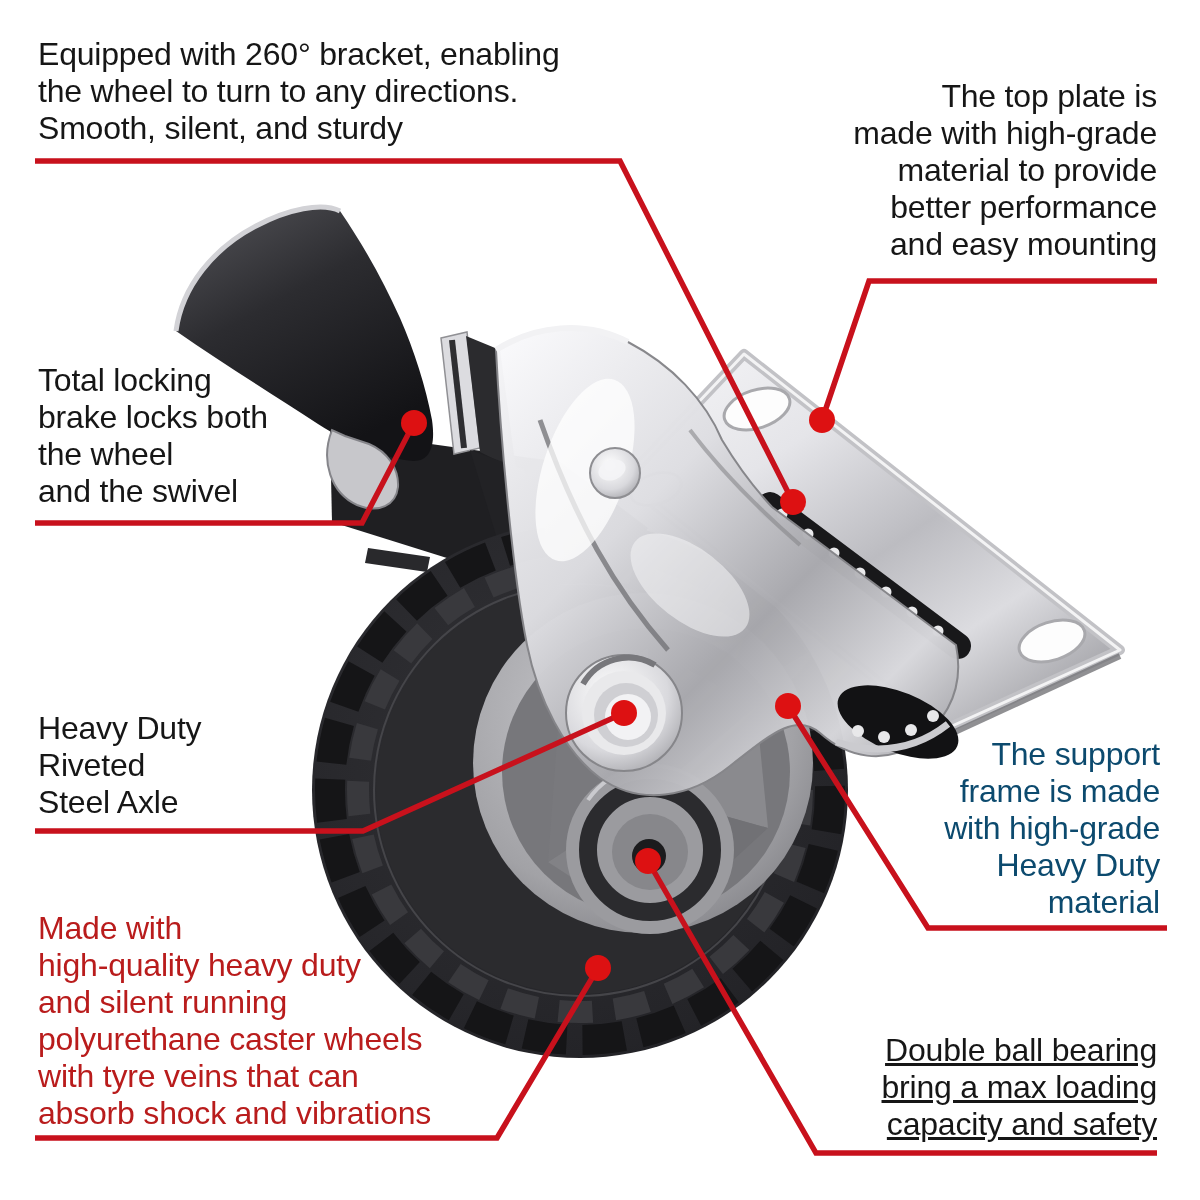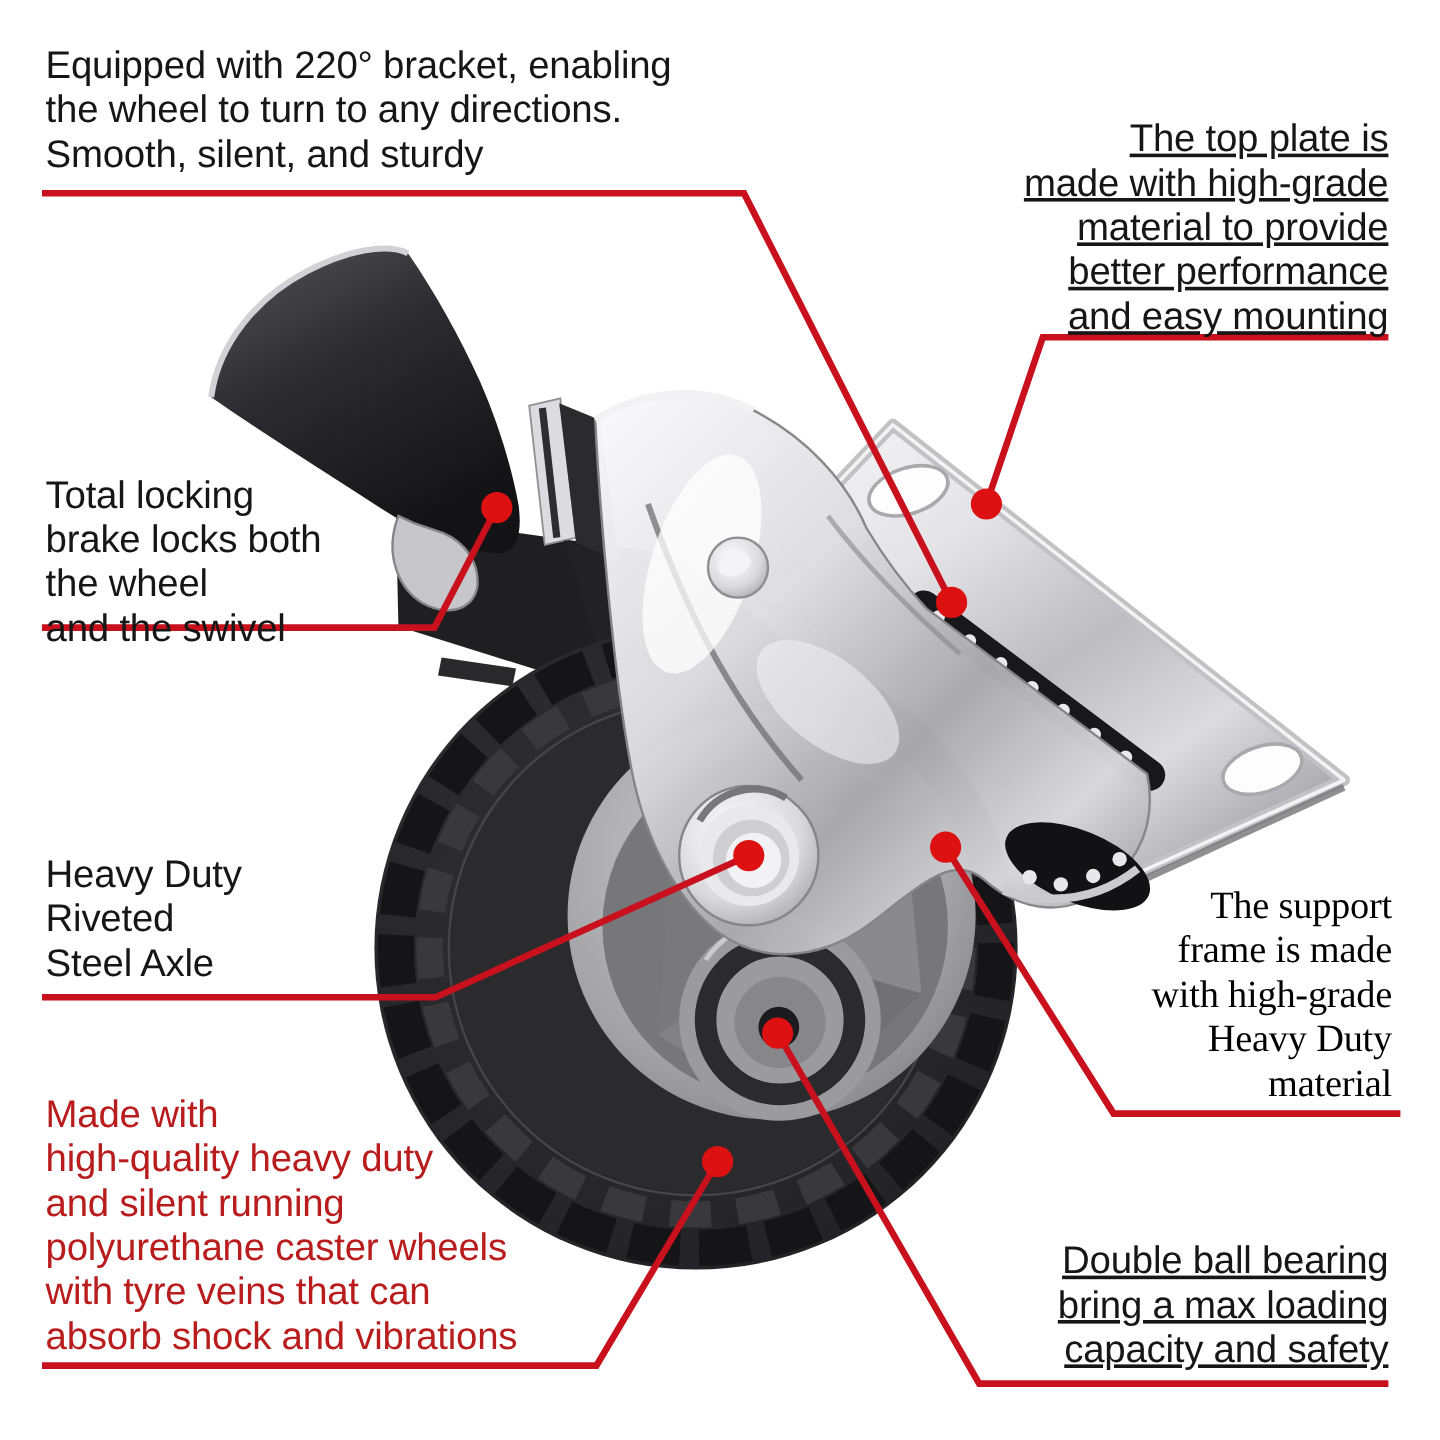--- a/index.html
+++ b/index.html
@@ -10,22 +10,22 @@
   }
   #art{position:absolute;left:0;top:0;width:1200px;height:1200px;}
   .annotation{
     position:absolute;
     font-size:32px;line-height:37px;letter-spacing:-0.2px;
     color:#161616;white-space:pre-line;
   }
   .a-left{text-align:left;}
   .a-right{text-align:right;}
   #ann-bracket   {left:38px;  top:36px;}
-  #ann-top-plate {right:43px; top:97px;text-decoration:underline;}
-  #ann-brake     {left:38px;  top:362px;margin-top:32px;}
+  #ann-top-plate {right:43px; top:78px;}
+  #ann-brake     {left:38px;  top:362px;}
   #ann-axle      {left:38px;  top:710px;}
   #ann-support   {right:40px; top:736px;}
   #ann-wheel     {left:38px;  top:910px;}
   #ann-bearing   {right:43px; top:1032px;text-decoration:underline;}
   .callout-line{fill:none;stroke:#c8111c;stroke-width:5.5;}
   .callout-dot{fill:#dd1112;}
 </style>
 </head>
 <body style="background: rgb(255, 255, 255);">
 
@@ -171,40 +171,40 @@
     <circle class="callout-dot" cx="793" cy="502" r="13" fill="#dd1112"></circle>
     <circle class="callout-dot" cx="822" cy="420" r="13" fill="#dd1112"></circle>
     <circle class="callout-dot" cx="414" cy="423" r="13" fill="#dd1112"></circle>
     <circle class="callout-dot" cx="624" cy="713" r="13" fill="#dd1112"></circle>
     <circle class="callout-dot" cx="788" cy="706" r="13" fill="#dd1112"></circle>
     <circle class="callout-dot" cx="598" cy="968" r="13" fill="#dd1112"></circle>
     <circle class="callout-dot" cx="648" cy="861" r="13" fill="#dd1112"></circle>
   </g>
 </svg>
 
-<div id="ann-bracket" class="annotation a-left" style="color: rgb(22, 22, 22);">Equipped with 220° bracket, enabling
+<div id="ann-bracket" class="annotation a-left" style="color: rgb(22, 22, 22);">Equipped with 260° bracket, enabling
 the wheel to turn to any directions.
 Smooth, silent, and sturdy</div>
 
 <div id="ann-top-plate" class="annotation a-right" style="color: rgb(22, 22, 22);">The top plate is
 made with high-grade
 material to provide
 better performance
 and easy mounting</div>
 
 <div id="ann-brake" class="annotation a-left" style="color: rgb(22, 22, 22);">Total locking
 brake locks both
 the wheel
 and the swivel</div>
 
 <div id="ann-axle" class="annotation a-left" style="color: rgb(22, 22, 22);">Heavy Duty
 Riveted
 Steel Axle</div>
 
-<div id="ann-support" class="annotation a-right" style="color: #000000; font-family: Liberation Serif, serif;">The support
+<div id="ann-support" class="annotation a-right" style="color: #0c4a6e;">The support
 frame is made
 with high-grade
 Heavy Duty
 material</div>
 
 <div id="ann-wheel" class="annotation a-left" style="color: #b91c1c;">Made with
 high-quality heavy duty
 and silent running
 polyurethane caster wheels
 with tyre veins that can

